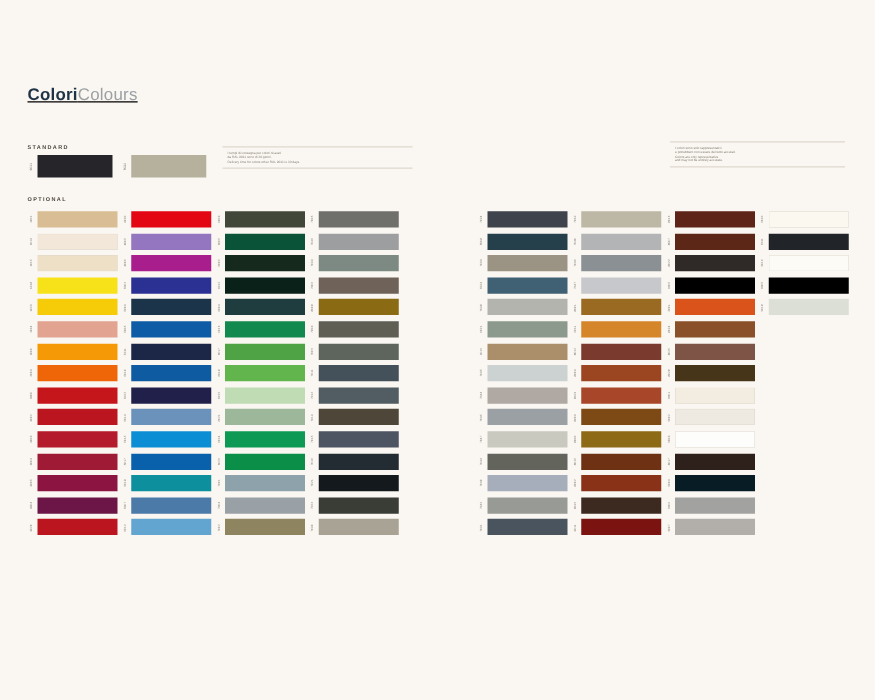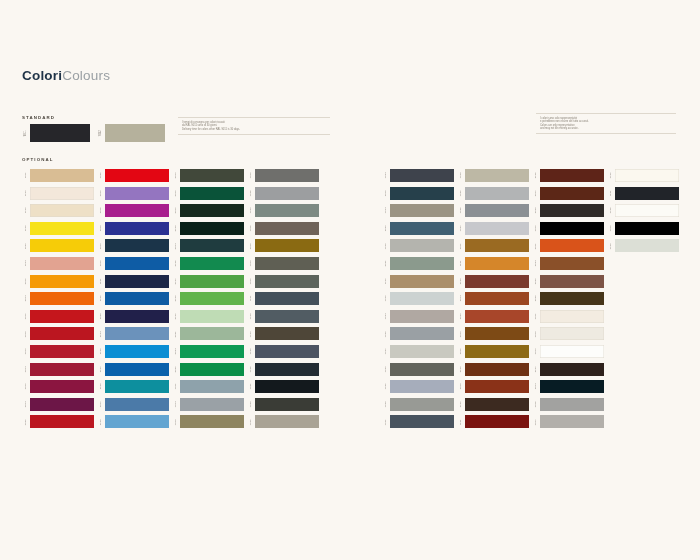--- a/index.html
+++ b/index.html
@@ -8,21 +8,21 @@
     background:#faf7f2;
     font-family:"Liberation Sans", sans-serif;
     overflow:hidden;
     position:relative;
   }
   #page{position:absolute;inset:0;}
 
   
   .title{
     position:absolute;left:22px;top:68px;
-    font-size:13.5px;letter-spacing:.2px;white-space:nowrap;
+    font-size:13.5px;letter-spacing:.2px;white-space:nowrap;text-decoration:underline;
   }
   .title .it{font-weight:bold;color:#1f3347;}
   .title .en{font-weight:normal;color:#9aa0a4;}
 
   
   .sec-head{
     position:absolute;
     font-size:4.4px;font-weight:bold;letter-spacing:1.1px;
     color:#4a443c;text-transform:uppercase;
   }

